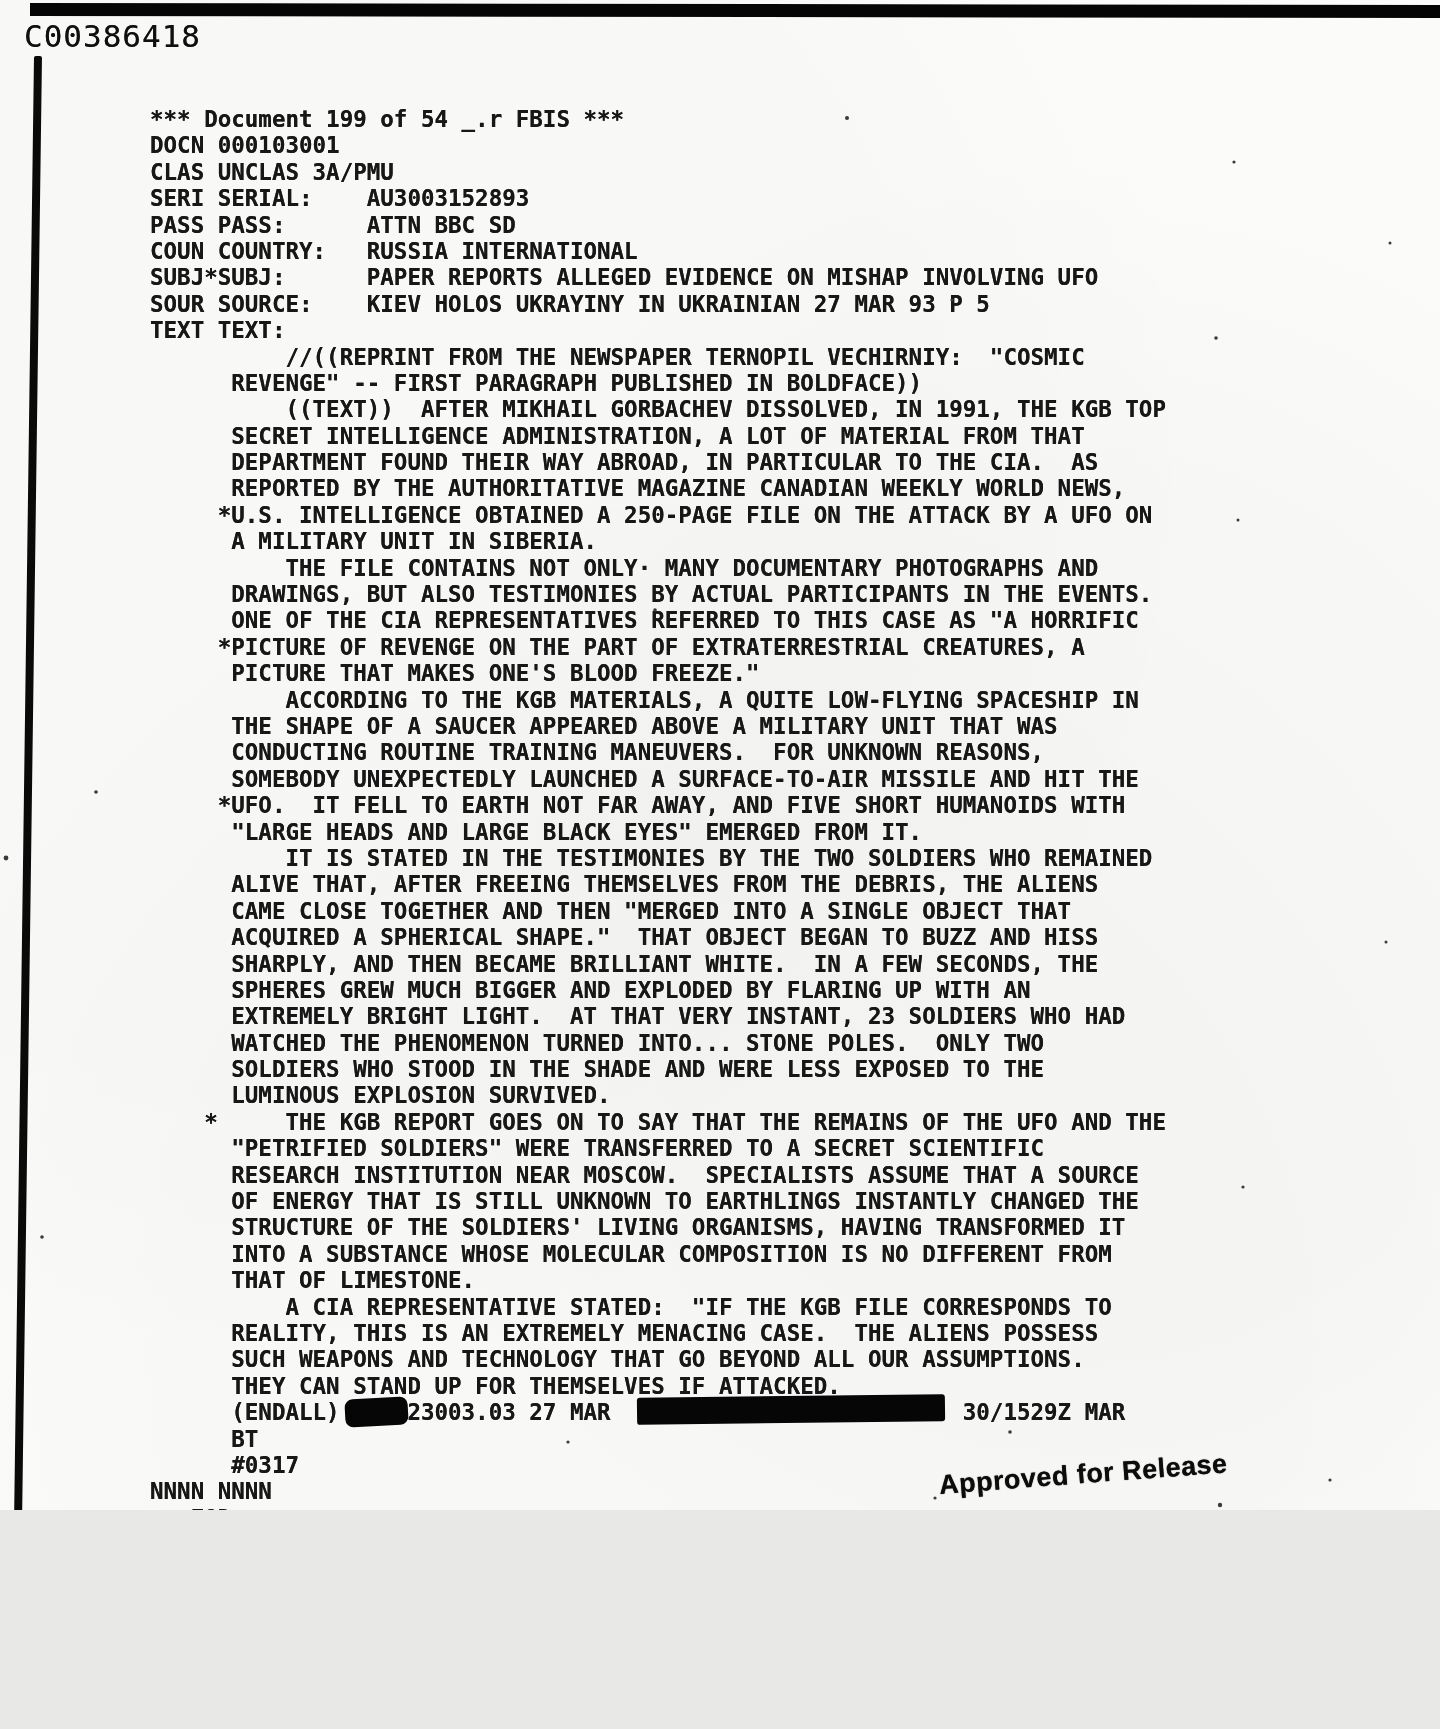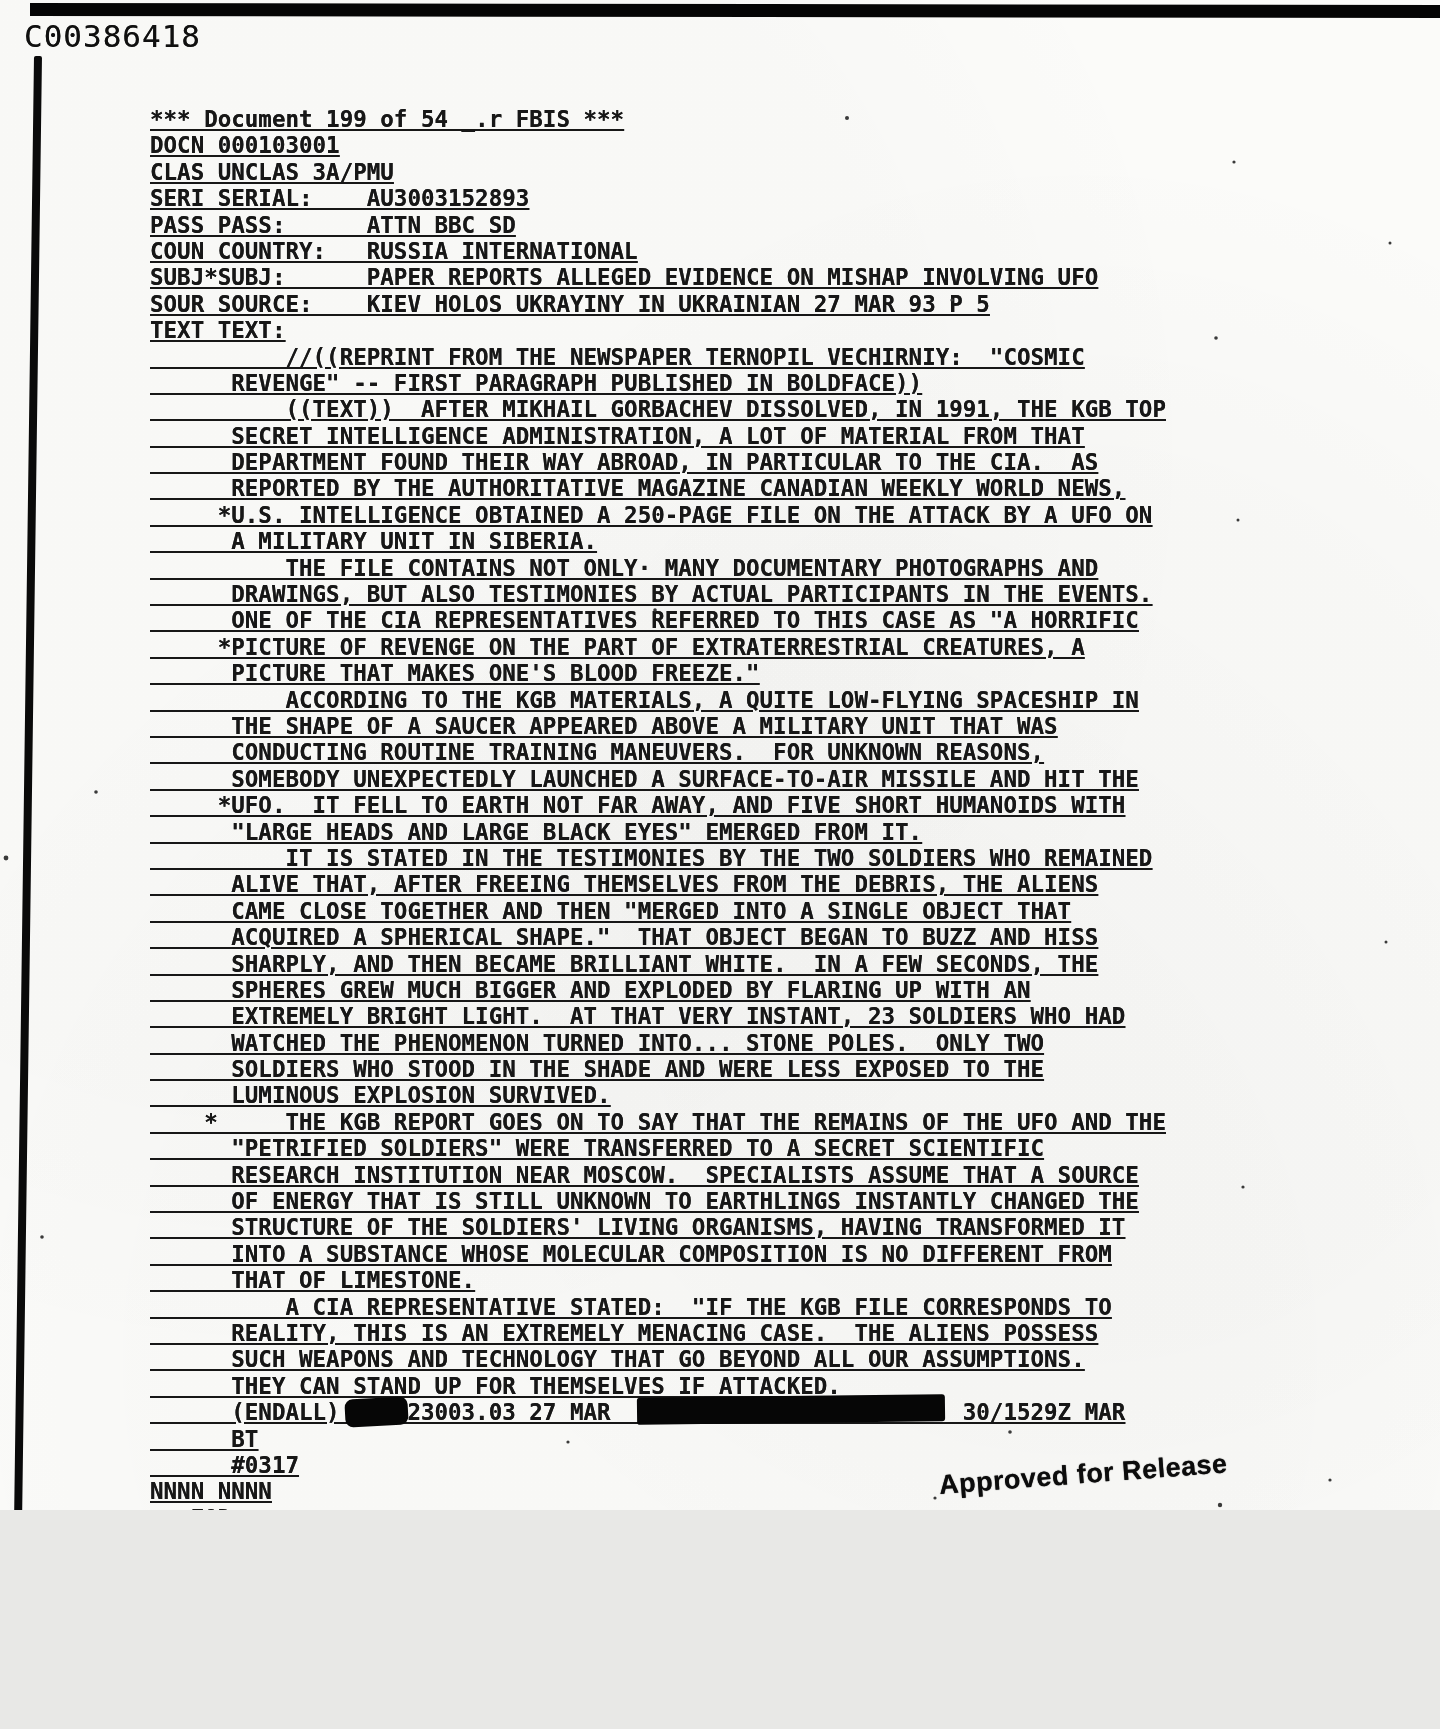--- a/index.html
+++ b/index.html
@@ -21,21 +21,21 @@
     transform:rotate(0.78deg);transform-origin:top center;border-radius:2px;
   }
   .corner-id{
     position:absolute;top:18px;left:24px;
     font-size:31px;font-weight:400;letter-spacing:1px;color:#101010;
     text-shadow:0 0 0.6px rgba(0,0,0,.7);
   }
   #typed{
     position:absolute;left:150px;top:106px;
     font-size:22.5px;line-height:26.4px;font-weight:700;color:#171717;
-    white-space:pre;text-shadow:0 0 0.55px rgba(10,10,10,.78);text-decoration:underline;
+    white-space:pre;text-shadow:0 0 0.55px rgba(10,10,10,.78);
   }
   .tline{height:26.4px;}
   .redaction{position:absolute;background:#060606;}
   .redaction.small{left:345px;top:1398px;width:63px;height:28px;border-radius:8px;transform:rotate(-3deg);}
   .redaction.big{left:637px;top:1396px;width:308px;height:27px;border-radius:3px;transform:rotate(-0.7deg);}
   .stamp-approved{
     position:absolute;left:938px;top:1470px;width:300px;
     transform:rotate(-4.3deg);transform-origin:left top;
     font-family:"Liberation Sans",sans-serif;font-weight:700;
     color:#0c0c0c;text-shadow:0 0 1px rgba(0,0,0,.85);

